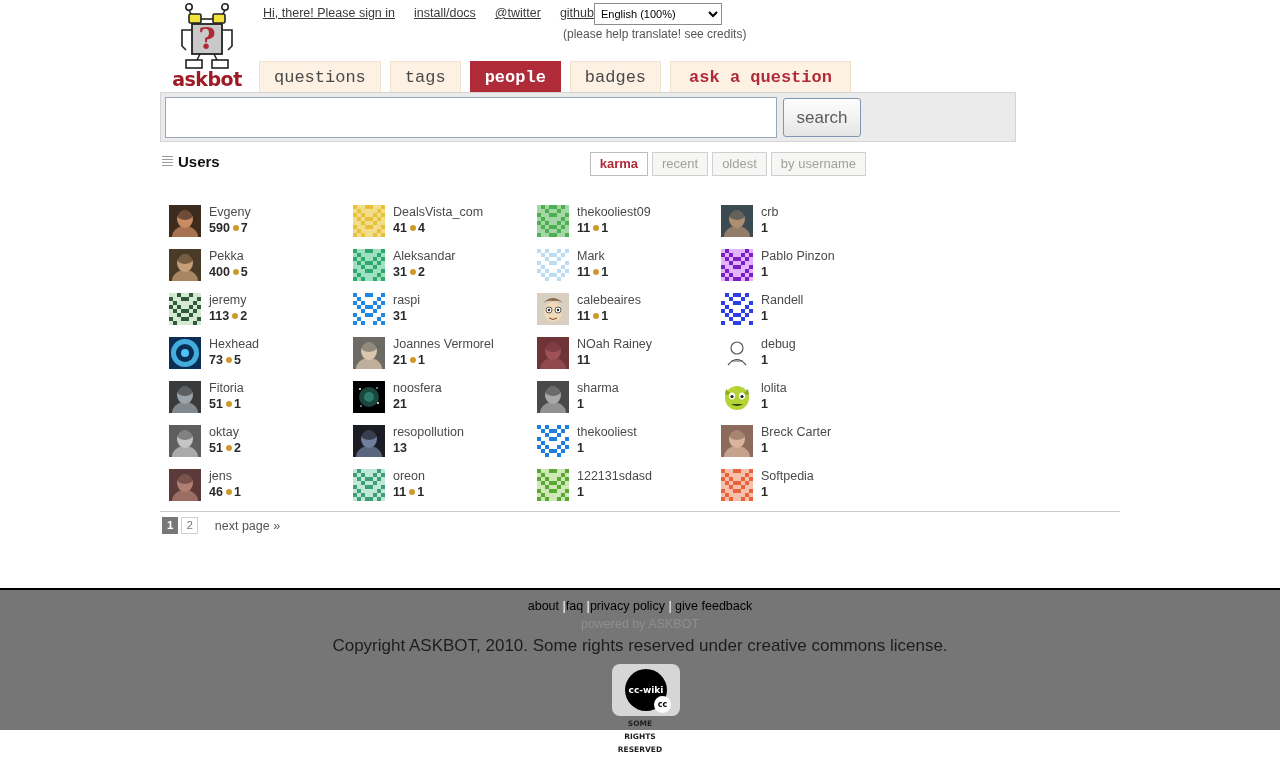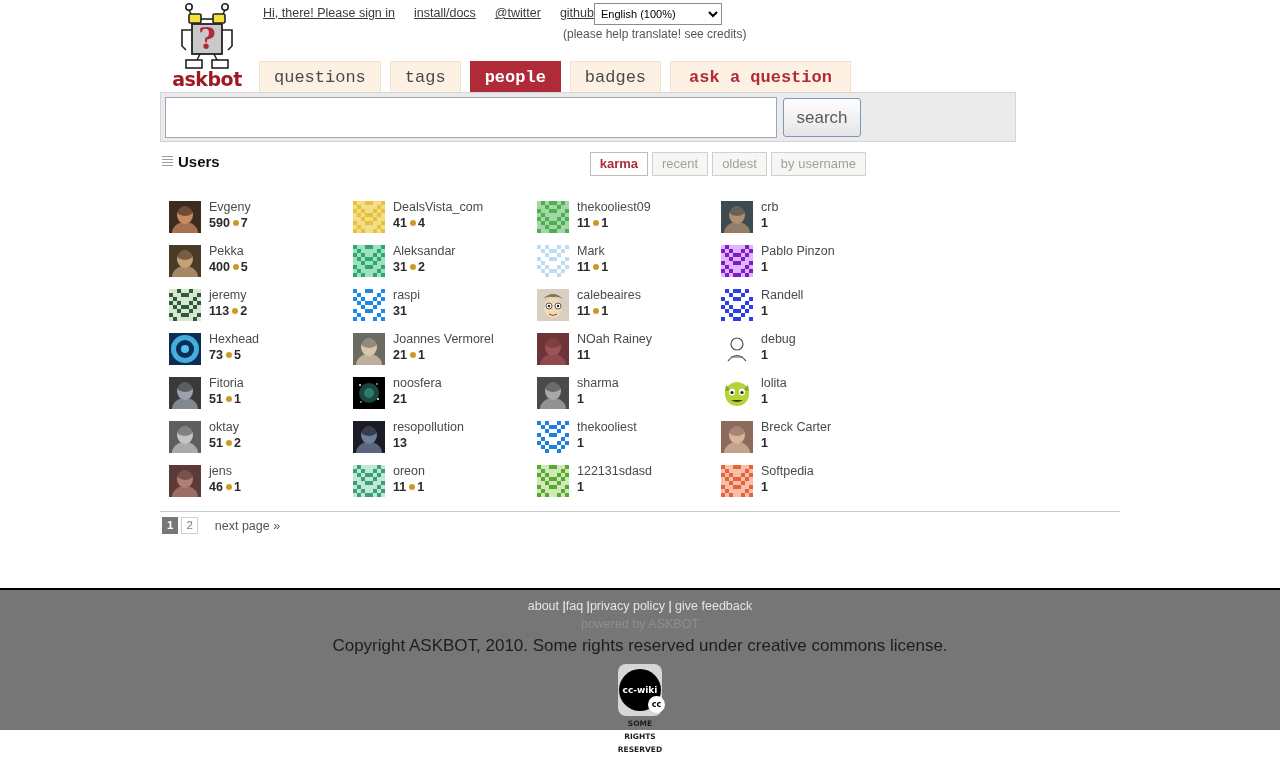--- a/index.html
+++ b/index.html
@@ -133,21 +133,21 @@
   }
 
   
   .user-grid {
     position: absolute; left: 169px; top: 197px;
     width: 950px;
     display: grid;
     grid-template-columns: 184px 184px 184px 184px;
     grid-auto-rows: 44px;
   }
-  .user-cell { display: flex; align-items: flex-start; }
+  .user-cell { display: flex; align-items: center; }
   .avatar {
     width: 32px; height: 32px;
     flex: 0 0 32px;
     margin-right: 8px; margin-top: 4px;
     background: #cfcfcf;
     overflow: hidden;
   }
   .avatar svg { display: block; }
   .user-info { padding-top: 2px; min-width: 0; }
   .user-name {
@@ -197,33 +197,33 @@
   .footer {
     position: absolute; left: 0; top: 588px;
     width: 1280px; height: 142px;
     background: #767676;
     border-top: 2px solid #000000;
     text-align: center;
   }
   .footer-links {
     margin-top: 9px; font-size: 12.5px; color: #ffffff;
   }
-  .footer-links a { color: #e5e5e5; text-decoration: none; cursor: pointer; }
+  .footer-links a { color: #000000; text-decoration: none; cursor: pointer; }
   .footer-links span.sep { color: #ffffff; }
   .powered {
     margin-top: 4px; font-size: 12.5px; color: #8e8e8e;
   }
   .copyright {
     margin-top: 5px; font-size: 17px; color: #1d1d1d;
   }
   .cc-badge {
     margin: 8px auto 0; width: 56px;
   }
   .cc-box {
-    width: 44px; height: 52px; margin: 0 auto;
+    width: 68px; height: 52px; margin: 0 auto;
     background: #d6d6d6;
     border-radius: 8px;
     position: relative;
     display: flex; align-items: center; justify-content: center;
   }
   .cc-circle {
     width: 42px; height: 42px; border-radius: 50%;
     background: #000000;
     display: flex; align-items: center; justify-content: center;
     position: relative;

